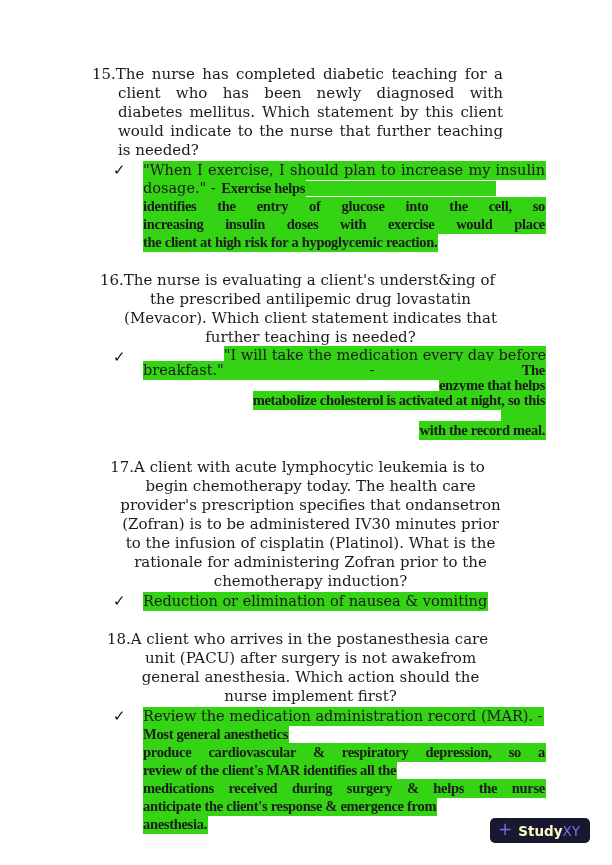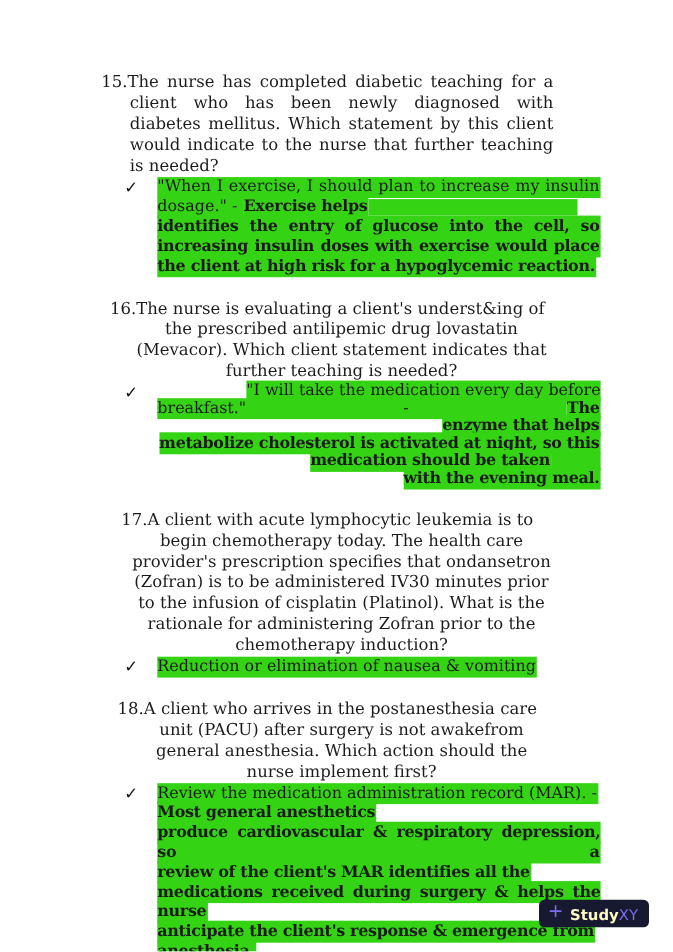--- a/index.html
+++ b/index.html
@@ -21,21 +21,21 @@
   }
   .qtext.justify { text-align:justify; }
   .qnum { }
   .answer { display:flex; align-items:flex-start; margin-left:21px; margin-top:1px; }
   .check { flex:0 0 30px; width:30px; font-size:15px; line-height:18px; color:#111; }
   .alines { flex:0 0 403px; width:403px; font-size:14.5px; }
   .aline { line-height:18px; white-space:nowrap; }
   .aline.j { white-space:normal; text-align:justify; text-align-last:justify; }
   .alines.tight .aline { line-height:15px;text-align:right; }
   .hl { background:var(--hl,#34d313); padding:1px 1px 2px 0; }
-  .hl.b { font-weight:700; letter-spacing:-0.3px; }
+  .hl.b { font-weight:700; letter-spacing:-0.3px;font-family:Liberation Serif, serif; }
   .hl.pad { display:inline-block; height:1.05em; vertical-align:text-bottom; padding:0; }
   .logo {
     position:absolute; right:22px; bottom:22px;
     height:25px; padding:0 10px 0 8px;
     background:var(--logo-bg,#171930);
     border-radius:5px;
     display:flex; align-items:center; gap:6px;
     font-family:"DejaVu Sans", sans-serif;
   }
   .logo-plus { color:var(--logo-accent,#7c6dee); font-size:17px; font-weight:400; line-height:1; transform:translateY(-1px); }
@@ -61,22 +61,22 @@
         </div>
       </div>
       <div class="qblock">
         <p class="qtext"><span class="qnum">16.</span>The nurse is evaluating a client's underst&amp;ing of the prescribed antilipemic drug lovastatin (Mevacor). Which client statement indicates that further teaching is needed?</p>
         <div class="answer">
           <span class="check">✓</span>
           <div class="alines tight">
             <div class="aline j"><span class="hl">"I will take the medication every day before breakfast." - </span><span class="hl b">The</span></div>
             <div class="aline"><span class="hl b">enzyme that helps</span></div>
             <div class="aline"><span class="hl b">metabolize cholesterol is activated at night, so this</span></div>
-            <div class="aline"><span class="hl b">medication should be taken</span><span class="hl pad" style="width: 45px;"></span></div>
-            <div class="aline"><span class="hl b">with the evening meal.</span></div>
+            <div class="aline"><span class="hl pad" style="width: 45px;"></span></div>
+            <div class="aline"><span class="hl b">with the record meal.</span></div>
           </div>
         </div>
       </div>
       <div class="qblock">
         <p class="qtext"><span class="qnum">17.</span>A client with acute lymphocytic leukemia is to begin chemotherapy today. The health care provider's prescription specifies that ondansetron (Zofran) is to be administered IV30 minutes prior to the infusion of cisplatin (Platinol). What is the rationale for administering Zofran prior to the chemotherapy induction?</p>
         <div class="answer">
           <span class="check">✓</span>
           <div class="alines">
             <div class="aline"><span class="hl">Reduction or elimination of nausea &amp; vomiting</span></div>
           </div>

